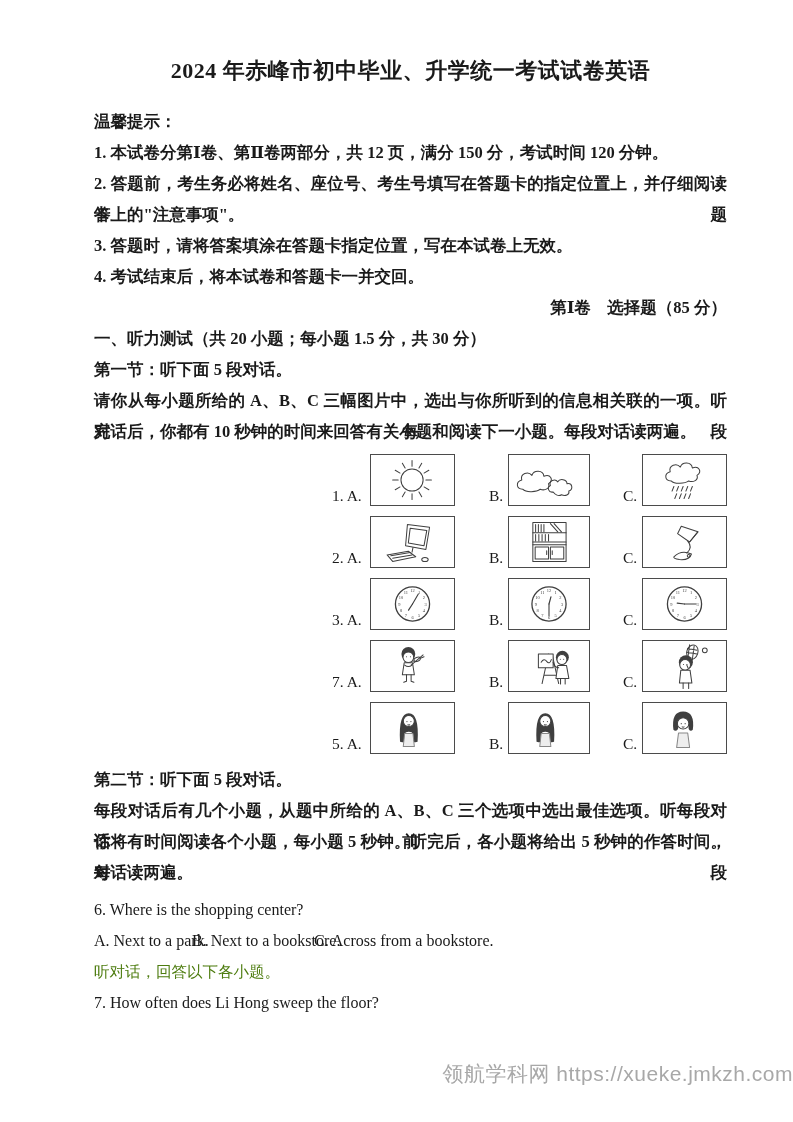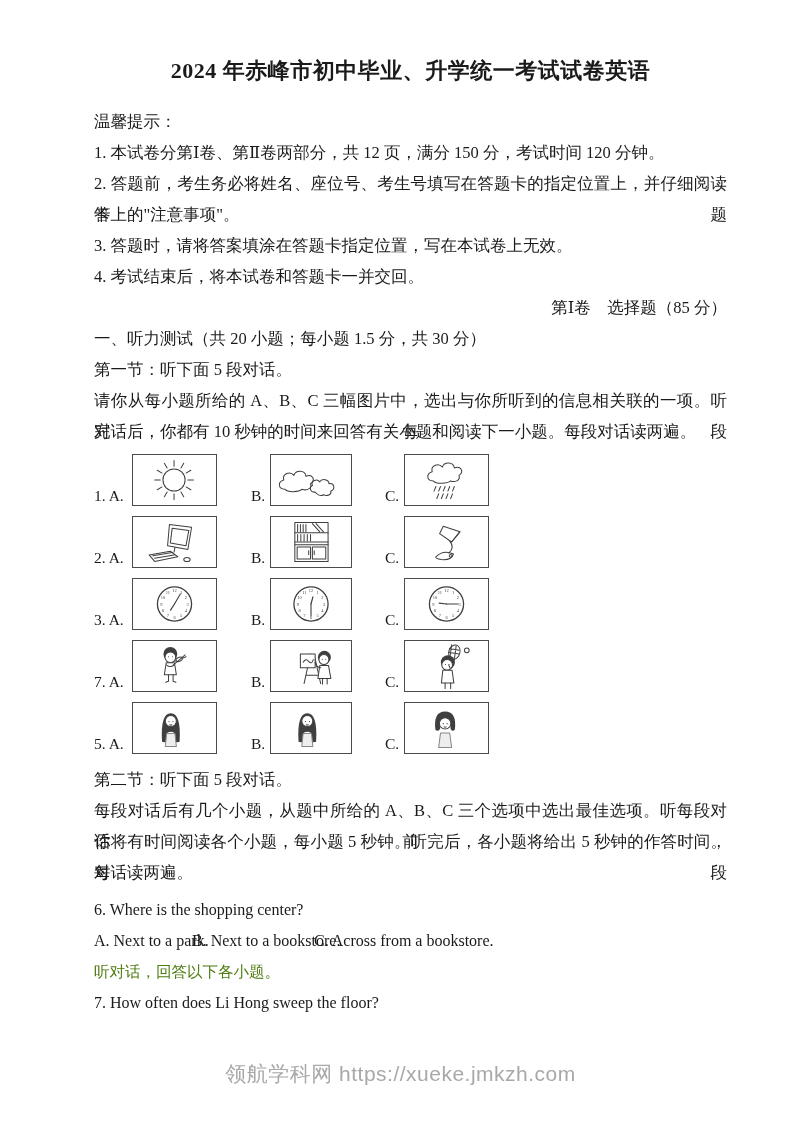--- a/index.html
+++ b/index.html
@@ -7,50 +7,50 @@
     position:relative;width:793px;height:1122px;margin:0 auto;background:#fff;
     overflow:hidden;color:#1a1a1a;
     font-family:"Liberation Serif","DejaVu Serif",serif;
   }
   .content{padding:56px 66px 0 94px;}
   .doc-title{
     text-align:center;font-size:22px;font-weight:700;line-height:30px;
     margin:0 0 20px 0;letter-spacing:.5px;white-space:nowrap;
   }
   .line{height:31px;line-height:31px;font-size:16.5px;}
-  .cn{font-weight:400;}
+  .cn{font-weight:700;}
   .cn-light{font-weight:400;color:#4d7c0f;}
   .en{font-weight:400;font-size:16px;}
   .just{text-align:justify;text-align-last:justify;}
   .center{text-align:right;}
   .nowrap{white-space:nowrap;}
   
   .grid{margin-top:7px;}
-  .img-row{display:flex;align-items:flex-end;height:52px;margin-bottom:10px;}
+  .img-row{display:flex;align-items:flex-end;height:52px;margin-bottom:10px;justify-content:flex-end;}
   .img-label{
     font-size:15.5px;font-weight:400;white-space:nowrap;line-height:18px;
     padding-bottom:1px;
   }
   .img-row > .img-label:nth-child(1){width:38px;}
   .img-row > .img-label:nth-child(3){margin-left:34px;width:19px;}
   .img-row > .img-label:nth-child(5){margin-left:33px;width:19px;}
   .img-box{
     box-sizing:border-box;border:1.6px solid #4b4b4b;background:#fff;
     height:52px;display:flex;align-items:center;justify-content:center;flex:0 0 auto;
   }
   .img-row > .img-box:nth-child(2){width:85px;}
   .img-row > .img-box:nth-child(4){width:82px;}
   .img-row > .img-box:nth-child(6){width:85px;}
   
   .opt-line{display:flex;}
   .opt-a{width:98px;}
   .opt-b{width:122px;}
   .sp8{margin-top:6px;}
   .watermark{
-    position:absolute;left:8px;right:0;top:1060px;text-align:center;
+    position:absolute;left:8px;right:0;top:1060px;text-align:right;
     font-size:21px;color:#a8a8a8;
     font-family:"Liberation Sans","DejaVu Sans",sans-serif;
     letter-spacing:.5px;
   }
 </style>
 </head>
 <body>
 
 <div class="page">
   <div class="content">

